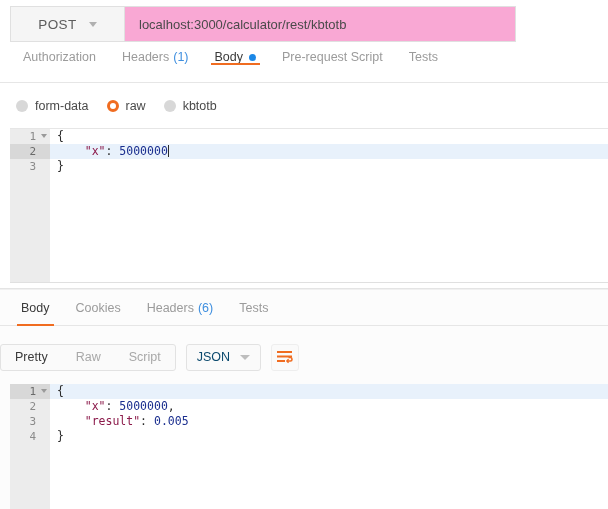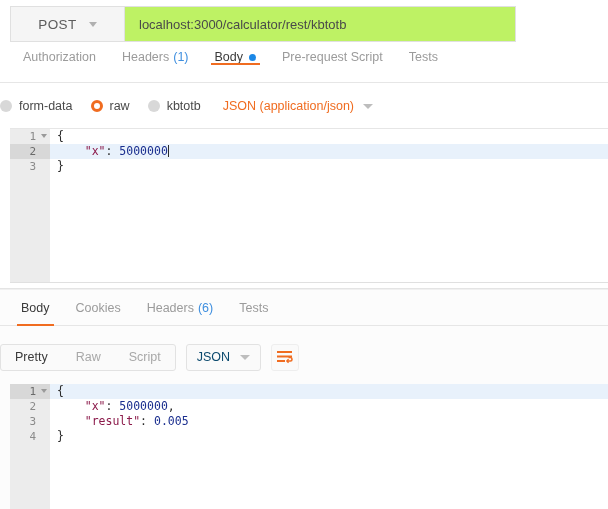--- a/index.html
+++ b/index.html
@@ -35,21 +35,21 @@
     width: 0; height: 0;
     border-left: 4.5px solid transparent;
     border-right: 4.5px solid transparent;
     border-top: 5px solid #b0b0b0;
   }
   .url-input {
     flex: 1;
     display: flex; align-items: center;
     padding-left: 14px;
     font-size: 13px; color: #4a4a4a;
-    background: #bef264;
+    background: #f9a8d4;
     cursor: text;
   }
 
   
   .req-tabs {
     position: absolute; left: 0; top: 50px;
     width: 608px; height: 33px;
     display: flex; align-items: flex-start;
     border-bottom: 1px solid #e6e6e6;
     padding-left: 10px;
@@ -73,20 +73,21 @@
   .dot-blue {
     width: 7px; height: 7px; border-radius: 50%;
     background: #1b87e6; margin-left: 6px; display: inline-block;
   }
 
   
   .radio-row {
     position: absolute; left: 0; top: 90px;
     width: 608px; height: 32px;
     display: flex; align-items: center;
+    padding-left: 16px;
   }
   .radio-item {
     display: flex; align-items: center;
     margin-right: 18px;
     cursor: pointer;
   }
   .radio-item .rdo {
     width: 12px; height: 12px; border-radius: 50%;
     background: #d8d8d8;
     margin-right: 7px;
@@ -276,24 +277,20 @@
       </div>
       <div class="radio-item sel">
         <span class="rdo"></span>
         <span class="rl">raw</span>
       </div>
       <div class="radio-item">
         <span class="rdo"></span>
         <span class="rl">kbtotb</span>
       </div>
     </div>
-  <div class="ctype">
-    <span class="ctype-label">JSON (application/json)</span>
-    <span class="chev-gray"></span>
-  </div>
 </div>
 
 <div class="editor" id="request-editor">
   <div class="gutter" id="req-gutter">
       <div class="ln">1<span class="fold"></span></div>
       <div class="ln active">2</div>
       <div class="ln">3</div>
     </div>
   <div class="code" id="req-code">
       <div class="cl"><span class="p">{</span></div>

